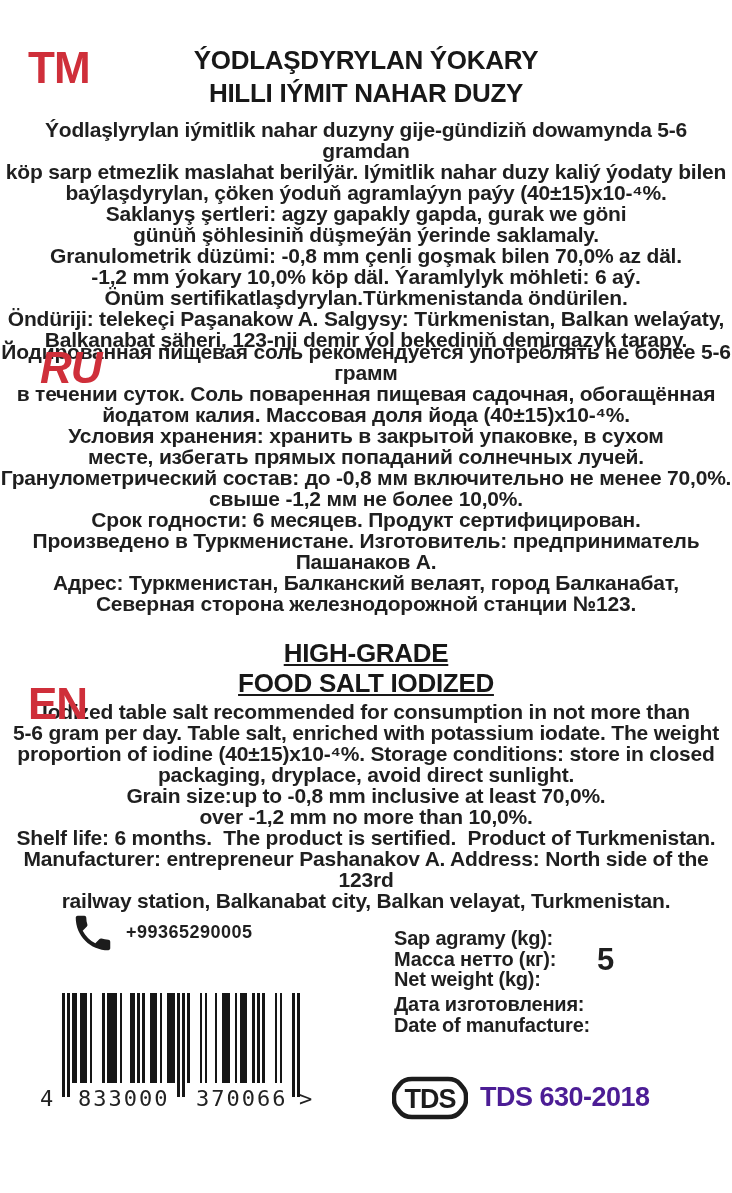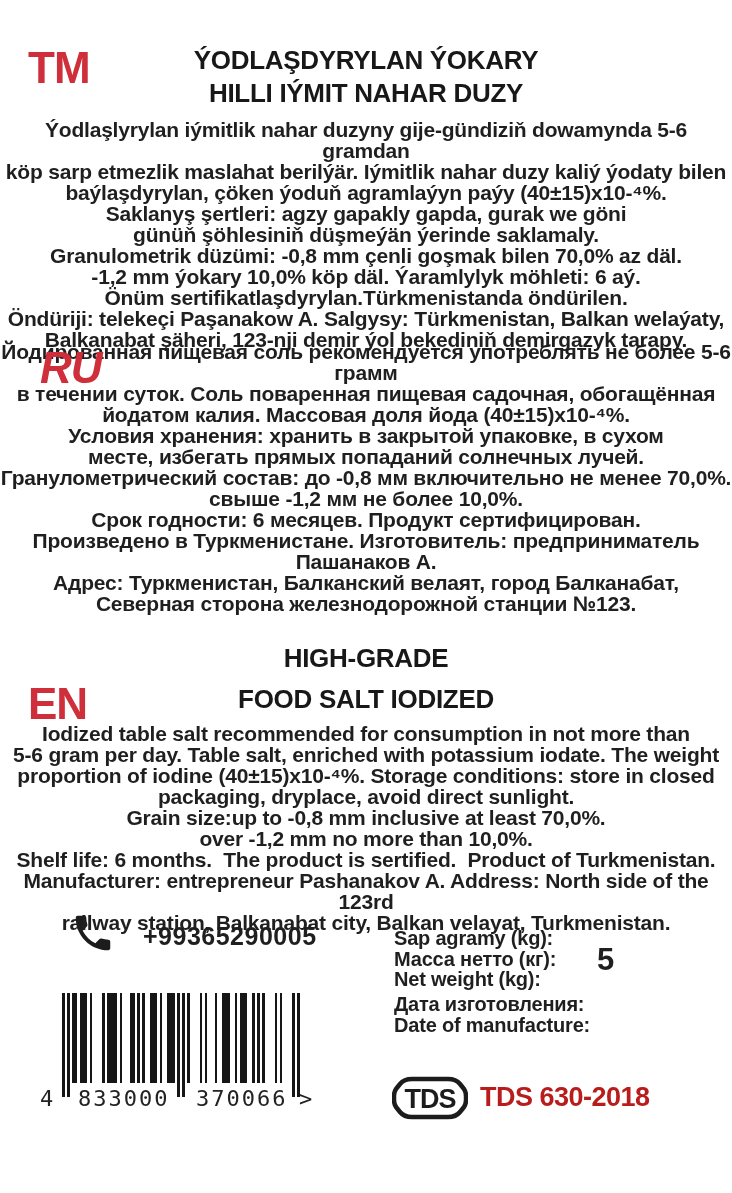--- a/index.html
+++ b/index.html
@@ -8,45 +8,45 @@
     font-family:"Liberation Sans",sans-serif;font-weight:700;color:#1f1f1f;
   }
   .sec{position:absolute;left:0;width:100%;z-index:1;}
   .tag{position:absolute;color:#cf2f3a;font-size:44px;line-height:1;letter-spacing:-1px;z-index:2;}
   .tag-tm{left:28px;top:46px;}
   .tag-ru{left:40px;top:346px;font-style:italic;}
   .tag-en{left:28px;top:682px;}
   .heading{margin:0;text-align:center;font-size:26px;letter-spacing:-0.3px;white-space:pre-line;color:#181818;}
   .sec-tm{top:44px;} .sec-tm .heading{line-height:33px;}
   .sec-ru{top:340px;} .sec-ru .heading{line-height:31px;}
-  .sec-en{top:638px;} .sec-en .heading{line-height:41px;}
+  .sec-en{top:638px;} .sec-en .heading{line-height:30px;text-decoration:underline;}
   .para{margin:0;text-align:center;font-size:21px;line-height:21px;letter-spacing:-0.2px;white-space:pre-wrap;color:#1f1f1f;}
   .sec-tm .para{margin-top:9px;}
   .sec-ru .para{margin-top:1px;}
   .sec-en .para{margin-top:3px;}
   .watermark{
     position:absolute;top:582px;left:0;width:100%;text-align:center;z-index:3;
     font-size:50px;line-height:1;letter-spacing:0.5px;
     color:transparent;-webkit-text-stroke:2px #b9b9b9;opacity:0.8;pointer-events:none;
   }
   .phone-icon{position:absolute;left:70px;top:910px;}
-  .phone-num{position:absolute;left:126px;top:922px;font-size:25px;letter-spacing:0.5px;margin-left:17px;}
+  .phone-num{position:absolute;left:126px;top:922px;font-size:18px;letter-spacing:0.5px;}
   .info-block{position:absolute;left:394px;}
   .info-weight{top:928px;}
   .info-date{top:994px;}
   .info-line{font-size:20px;line-height:20.5px;letter-spacing:-0.2px;}
   .weight-value{position:absolute;left:597px;top:942px;font-size:31px;}
   .barcode-bars{position:absolute;left:62px;top:993px;font-size:0;white-space:nowrap;}
   .bc-num{position:absolute;top:1086px;font-family:"DejaVu Sans Mono",monospace;font-weight:400;font-size:22px;color:#222222;}
   .bc-first{left:40px;}
   .bc-left{left:78px;letter-spacing:2px;}
   .bc-right{left:196px;letter-spacing:2px;}
   .bc-suffix{left:299px;}
   .tds-badge{position:absolute;left:392px;top:1075px;}
-  .tds-code{position:absolute;left:480px;top:1082px;font-size:27px;letter-spacing:-0.5px;color:#b91c1c;}
+  .tds-code{position:absolute;left:480px;top:1082px;font-size:27px;letter-spacing:-0.5px;color:#4c1d95;}
 </style>
 </head>
 <body>
 
 <div class="sheet">
 
 
   <span class="tag tag-tm">TM</span>
   <section class="sec sec-tm">
     <h1 class="heading">ÝODLAŞDYRYLAN ÝOKARY

